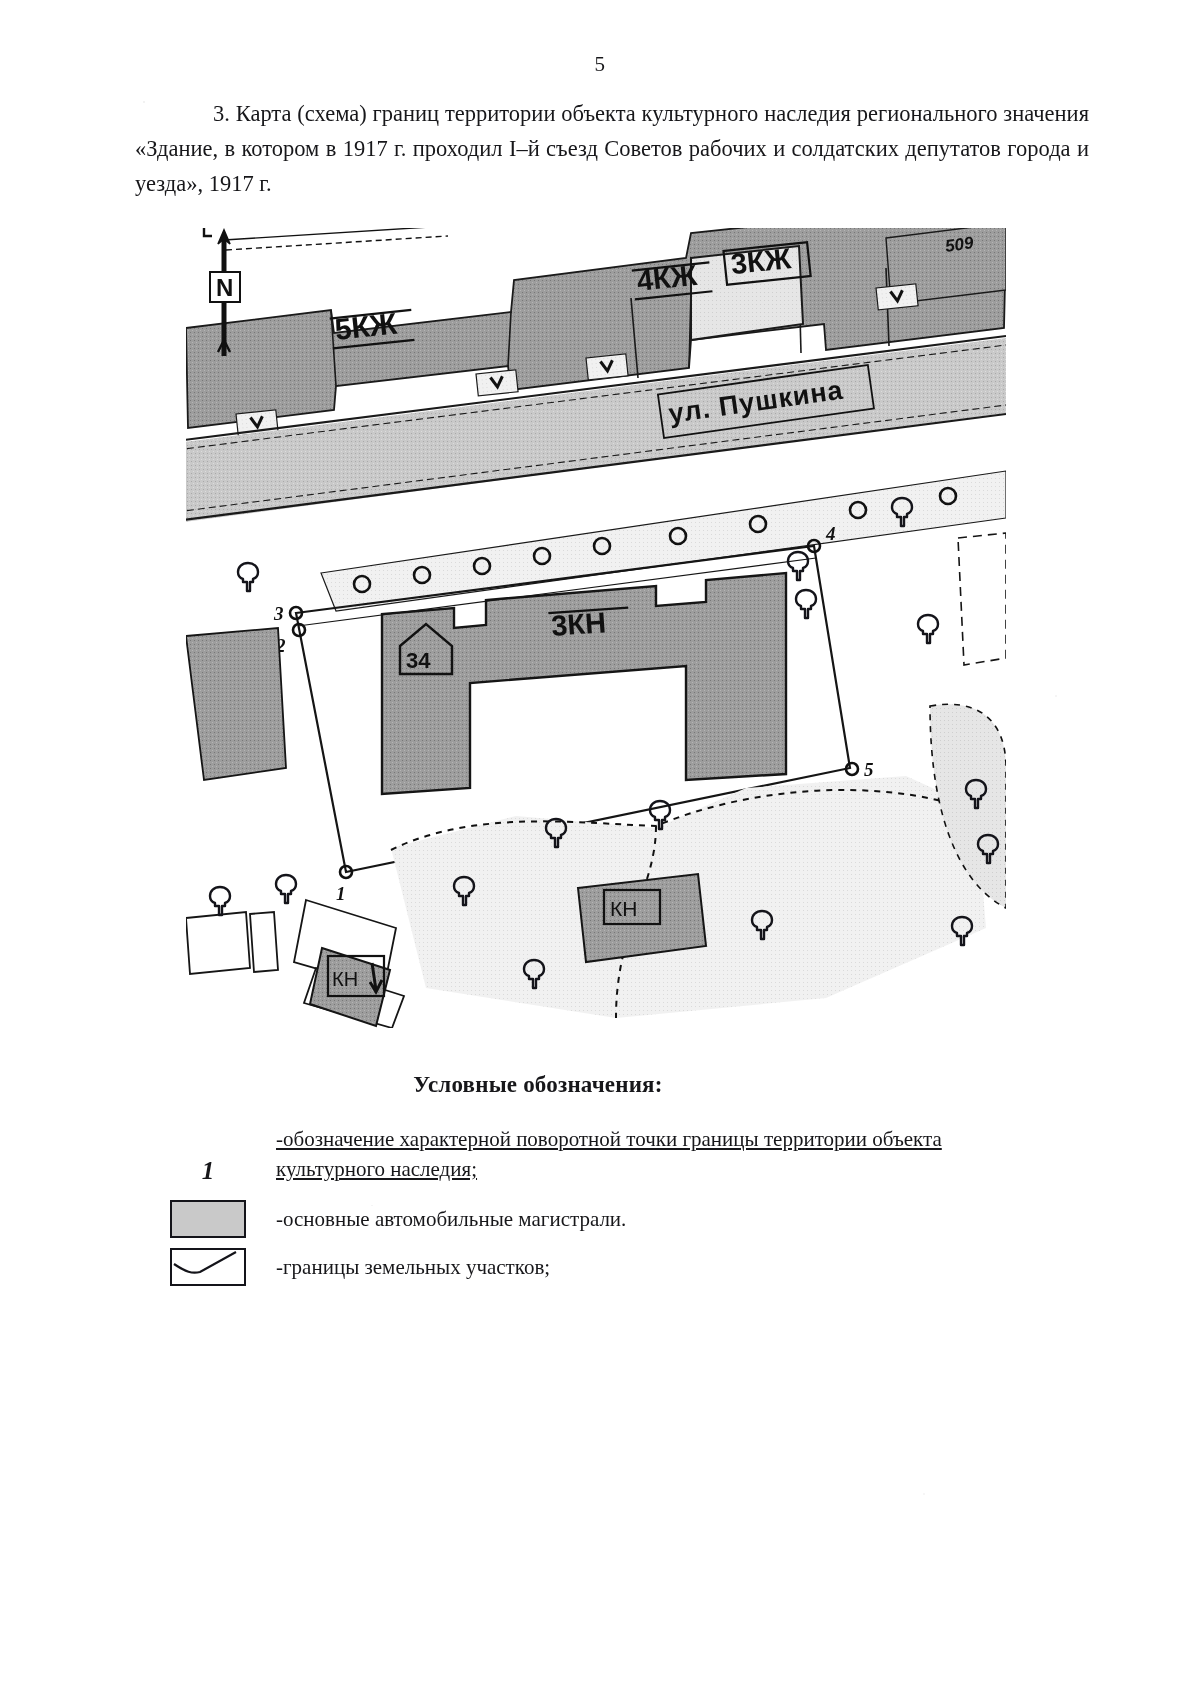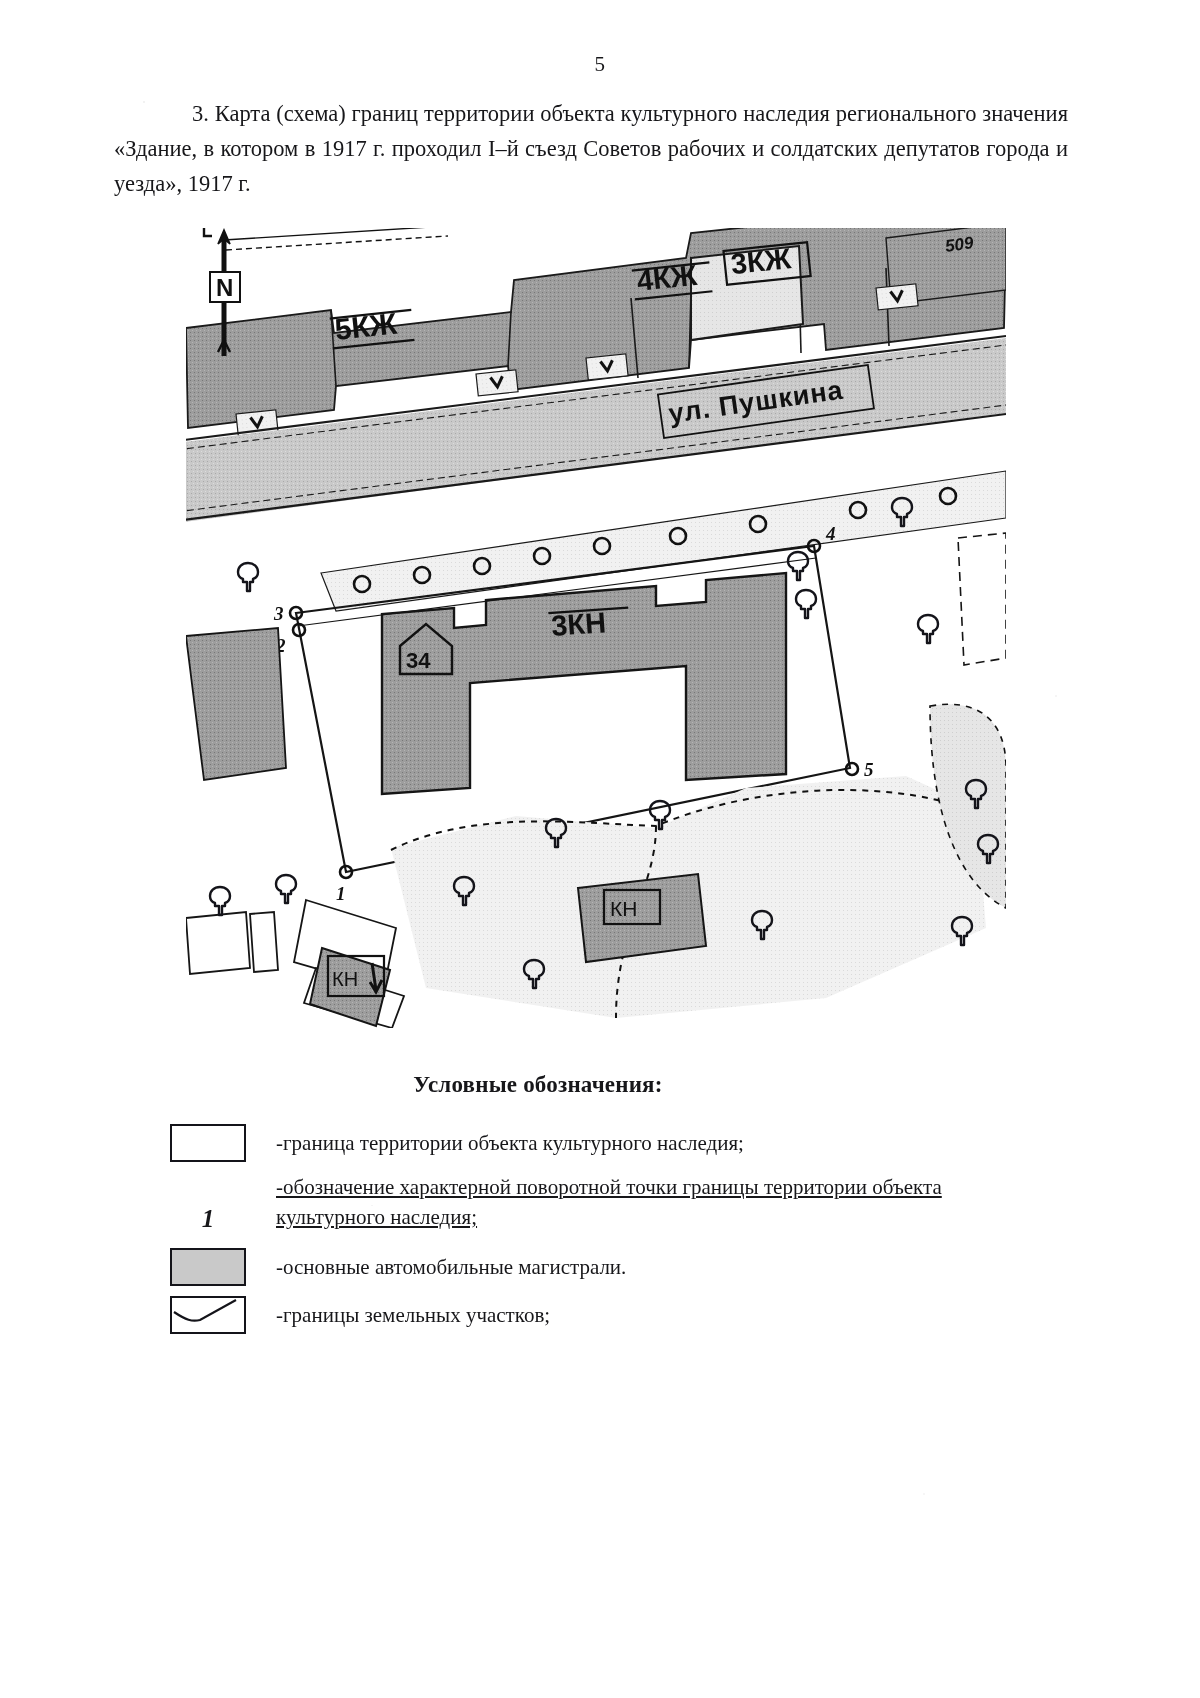--- a/index.html
+++ b/index.html
@@ -38,21 +38,21 @@
     width: 1200px;
     text-align: center;
     font-size: 21px;
     letter-spacing: .3px;
   }
 
   
   .heading {
     position: absolute;
     top: 96px;
-    left: 114px;
+    left: 135px;
     width: 954px;
     font-size: 22.5px;
     line-height: 35px;
     text-align: justify;
     text-justify: inter-word;
     text-indent: 78px;
   }
   .heading > span { display: inline; }
 
   
@@ -343,26 +343,20 @@
   </g>
 </svg>
 </div>
 
 <div class="legend">
   <div class="legend-title">Условные обозначения:</div>
 
   <div class="legend-rows">
 
 
-    <div class="legend-row">
-      <div class="legend-swatch">
-        <div class="sw-box sw-fill-white"></div>
-      </div>
-      <div class="legend-text">-граница территории объекта культурного наследия;</div>
-    </div>
 
     <div class="legend-row tall">
       <div class="legend-swatch">
         <div class="sw-point">1</div>
       </div>
       <div class="legend-text">-обозначение характерной поворотной точки границы территории объекта культурного наследия;</div>
     </div>
 
     <div class="legend-row">
       <div class="legend-swatch">

